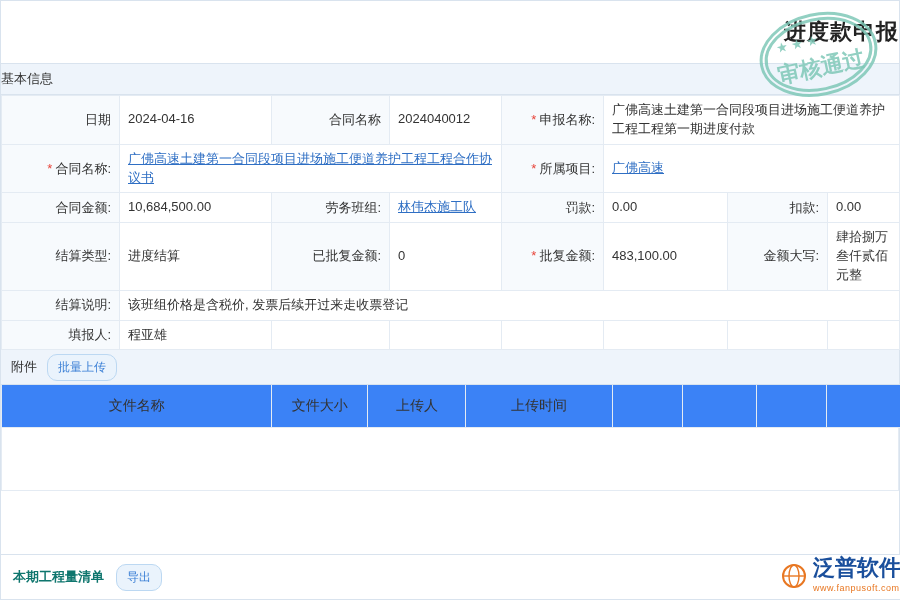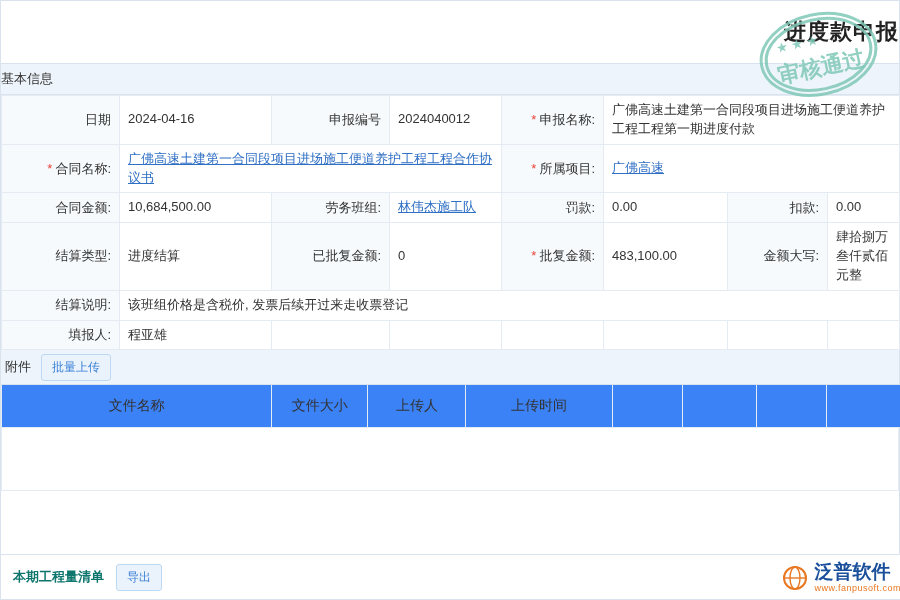--- a/index.html
+++ b/index.html
@@ -97,31 +97,31 @@
   }
   .empty-cell { background: #ffffff; }
 
   
   .attach-bar {
     height: 34px;
     background: #eef4fb;
     border-bottom: 1px solid #d9e3ee;
     display: flex;
     align-items: center;
-    padding-left: 4px;
+    padding-left: 10px;
     gap: 10px;
   }
   .attach-bar .lbl-txt { font-size: 13px; color: #333; }
   .btn-soft {
     background: #eaf3fc;
     border: 1px solid #bcd8f2;
     color: #3a7fd5;
     font-size: 12px;
     padding: 4px 10px;
-    border-radius: 3px;
+    border-radius: 10px;
     cursor: pointer;
     font-family: "Liberation Sans", sans-serif;
   }
   table.files {
     border-collapse: collapse;
     width: 900px;
     table-layout: fixed;
   }
   table.files th {
     height: 40px;
@@ -160,24 +160,25 @@
   }
   .logo {
     position: absolute;
     right: 10px;
     bottom: 6px;
     display: flex;
     align-items: center;
     gap: 6px;
   }
   .logo-text {
-    font-size: 19px;
+    font-size: 22px;
     font-weight: bold;
     color: #1a4f9c;
     line-height: 1;
+    font-family: Liberation Mono, monospace;
   }
   .logo-sub {
     font-size: 9px;
     color: #e87722;
     letter-spacing: 0.5px;
     line-height: 1;
     margin-top: 3px;
   }
   .spacer-area {
     height: 66px;
@@ -217,21 +218,21 @@
       <col style="width:112px">
       <col style="width:102px">
       <col style="width:124px">
       <col style="width:100px">
       <col style="width:72px">
     </colgroup>
     <tbody>
         <tr>
       <td class="lbl">日期</td>
       <td class="val">2024-04-16</td>
-      <td class="lbl">申报编号</td>
+      <td class="lbl">合同名称</td>
       <td class="val">2024040012</td>
       <td class="lbl">
         <span class="req">*</span><span>申报名称:</span>
       </td>
       <td class="val" colspan="3">广佛高速土建第一合同段项目进场施工便道养护工程工程第一期进度付款</td>
     </tr>
     <tr>
       <td class="lbl">
         <span class="req">*</span><span>合同名称:</span>
       </td>

